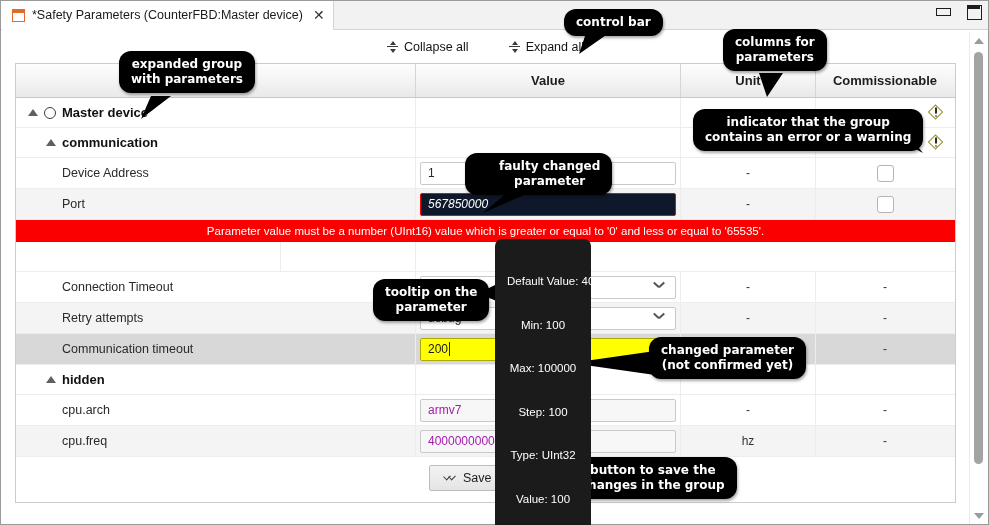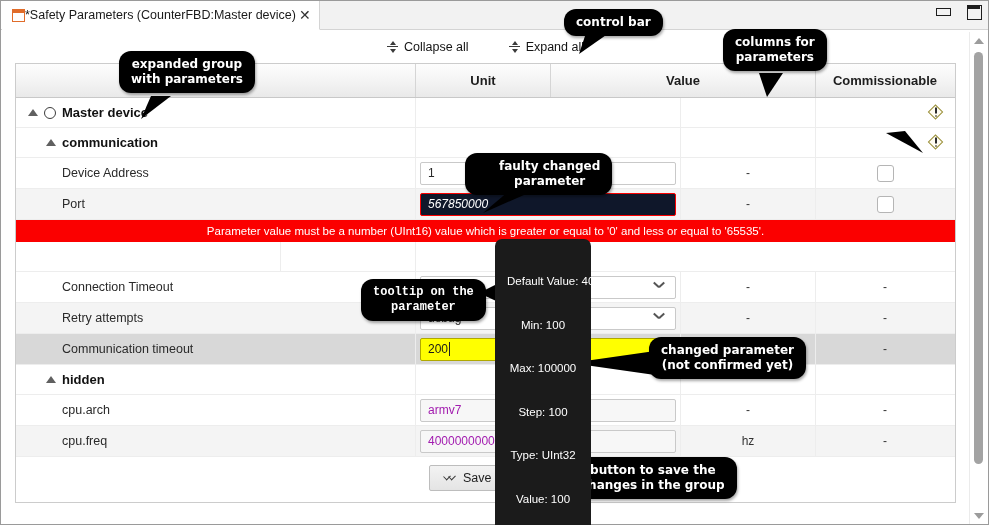--- a/index.html
+++ b/index.html
@@ -31,20 +31,21 @@
     border-bottom: 1px solid #cfcfcf;
   }
   .tab {
     position: absolute; left: 1px; top: 0px;
     height: 29px;
     display: flex; align-items: center;
     padding: 0 8px 0 10px;
     background: #ffffff;
     border-right: 1px solid #d4d4d4;
     border-bottom: 1px solid #ffffff;
+    gap: 7px;
   }
   .tab-doc-icon {
     width: 13px; height: 13px;
     border: 1.6px solid #e06c2a;
     background: #ffffff;
     position: relative;
     flex: none;
   }
   .tab-doc-icon::after {
     content: ""; position: absolute;
@@ -403,22 +404,22 @@
             <span class="ar-dn"></span>
         </span>
         <span>Expand all</span>
       </div>
     </div>
 
     <div class="grid">
 
       <div class="thead">
         <div class="th name"></div>
+        <div class="th value">Value</div>
         <div class="th unit">Unit</div>
-        <div class="th value">Value</div>
         <div class="th comm">Commissionable</div>
       </div>
 
       <div class="row group-lvl1">
         <div class="cell-name indent1">
           <span class="tri"></span>
           <span class="radio-o"></span>
           <span class="grp-label">Master device</span>
         </div>
         <div class="cell-value"></div>
@@ -583,31 +584,33 @@
 
     <svg style="position:absolute;left:720px;top:28px;width:140px;height:70px;z-index:39;">
       <polygon points="38,44 62,44 46,68" fill="#000"></polygon>
     </svg>
     <div class="callout" style="left:722px; top:28px;">columns for
 parameters</div>
 
     <svg style="position:absolute;left:690px;top:106px;width:240px;height:60px;z-index:39;">
       <polygon points="195,26 214,24 232,46" fill="#000"></polygon>
     </svg>
+    <div class="callout" style="left:692px; top:108px;">indicator that the group
+contains an error or a warning</div>
 
     <svg style="position:absolute;left:460px;top:150px;width:160px;height:80px;z-index:39;">
       <polygon points="48,40 72,40 22,62" fill="#000"></polygon>
     </svg>
     <div class="callout" style="left:464px; top:152px;padding-left:34px;">faulty changed
 parameter</div>
 
     <svg style="position:absolute;left:358px;top:278px;width:160px;height:50px;z-index:39;">
       <polygon points="120,14 136,6 150,28" fill="#000"></polygon>
     </svg>
-    <div class="callout" style="left:360px; top:278px;font-family:Liberation Mono, monospace;">tooltip on the
+    <div class="callout" style="left:372px; top:278px;">tooltip on the
 parameter</div>
 
     <svg style="position:absolute;left:560px;top:336px;width:240px;height:70px;z-index:39;">
       <polygon points="94,14 94,38 10,26" fill="#000"></polygon>
     </svg>
     <div class="callout" style="left:648px; top:336px;">changed parameter
 (not confirmed yet)</div>
 
     <svg style="position:absolute;left:490px;top:452px;width:240px;height:70px;z-index:39;">
       <polygon points="88,10 88,34 12,34" fill="#000"></polygon>

